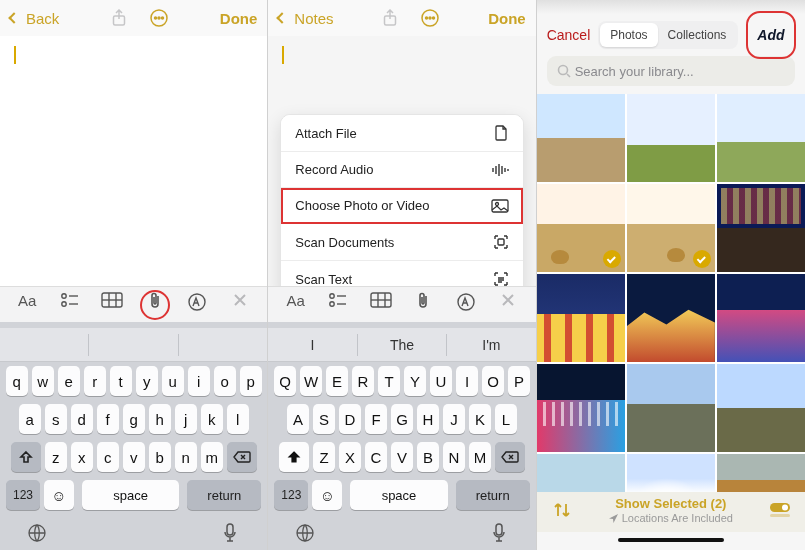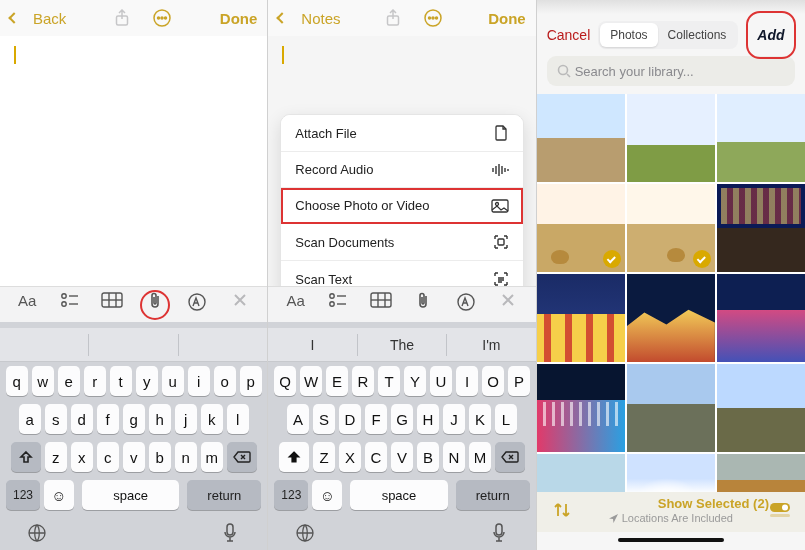--- a/index.html
+++ b/index.html
@@ -3,21 +3,21 @@
 <meta charset="utf-8">
 <style>
 * { margin: 0; padding: 0; box-sizing: border-box; font-family: -apple-system, "Helvetica Neue", Arial, sans-serif; -webkit-font-smoothing: antialiased; }
 body { background: #fff; width: 805px; height: 550px; overflow: hidden; }
 .stage { display: flex; width: 805px; height: 550px; }
 .panel { width: 268.33px; height: 550px; position: relative; background: #fff; border-right: 1px solid #d0d0d0; overflow: hidden; }
 .panel:last-child { border-right: none; }
 
 
 .hdr { height: 36px; display: flex; align-items: center; padding: 0 10px; background: #f9f9f9; color: #caa427; font-size: 15px; }
-.hdr .left { flex: 0 0 auto; display: flex; align-items: center; gap: 13px; }
+.hdr .left { flex: 0 0 auto; display: flex; align-items: center; gap: 6px; }
 .hdr .mid { flex: 1; display: flex; align-items: center; justify-content: center; gap: 22px; }
 .hdr .right { flex: 0 0 auto; font-weight: 600; }
 .chev { display: inline-block; width: 8px; height: 8px; border-left: 2px solid #caa427; border-bottom: 2px solid #caa427; transform: rotate(45deg); margin-right: 2px; }
 .share-ic svg, .more-ic svg { display: block; }
 
 
 .notebody { height: 250px; padding: 10px 14px; background: #fff; position: relative; }
 .cursor { width: 2px; height: 18px; background: #d9a900; }
 
 
@@ -67,21 +67,21 @@
 .seg .segbtn.active { background: #fff; box-shadow: 0 1px 2px rgba(0,0,0,.12); font-weight: 500; }
 .search { margin-top: 4px; height: 30px; background: #ecece8; border-radius: 9px; display: flex; align-items: center; padding: 0 10px; gap: 4px; color: #8a8a8e; font-size: 13px; }
 .search svg { opacity: .5; }
 
 .grid { flex: 1; display: grid; grid-template-columns: repeat(3, 1fr); grid-auto-rows: 88px; gap: 2px; background: #fff; overflow: hidden; padding: 0; }
 .thumb { position: relative; overflow: hidden; }
 .thumb .checkmark { position: absolute; right: 4px; bottom: 4px; width: 18px; height: 18px; border-radius: 50%; background: #d9a900; display: flex; align-items: center; justify-content: center; }
 .thumb .checkmark::after { content: ""; width: 6px; height: 3px; border-left: 2px solid #fff; border-bottom: 2px solid #fff; transform: rotate(-45deg) translateY(-1px); }
 
 .p3foot { background: #f0efe8; padding: 4px 14px 8px; display: flex; align-items: center; justify-content: space-between; color: #caa427; font-size: 13px; }
-.p3foot .col { text-align: right; flex: 1; }
+.p3foot .col { text-align: center; flex: 1; }
 .p3foot .sub { color: #9a9a9a; font-size: 11px; display: flex; align-items: center; justify-content: center; gap: 4px; margin-top: 1px; }
 .sortbtn, .selbtn { width: 22px; height: 22px; display: flex; align-items: center; justify-content: center; }
 
 
 .t0 { background: linear-gradient(#cfe7ff 50%, #b89d6f 50%); }
 .t1 { background: linear-gradient(#e6f0ff 58%, #7f9c45 58%); }
 .t2 { background: linear-gradient(#e0eeff 55%, #8ea85a 55%); }
 .t3 { background: linear-gradient(#fff3e6 45%, #c9a866 45%); }
 .t3::after{content:"";position:absolute;bottom:8px;left:14px;width:18px;height:14px;background:#b68a3d;border-radius:50% 50% 45% 45%;}
 .t4 { background: linear-gradient(#fff7ea 45%, #cdae70 45%); }

